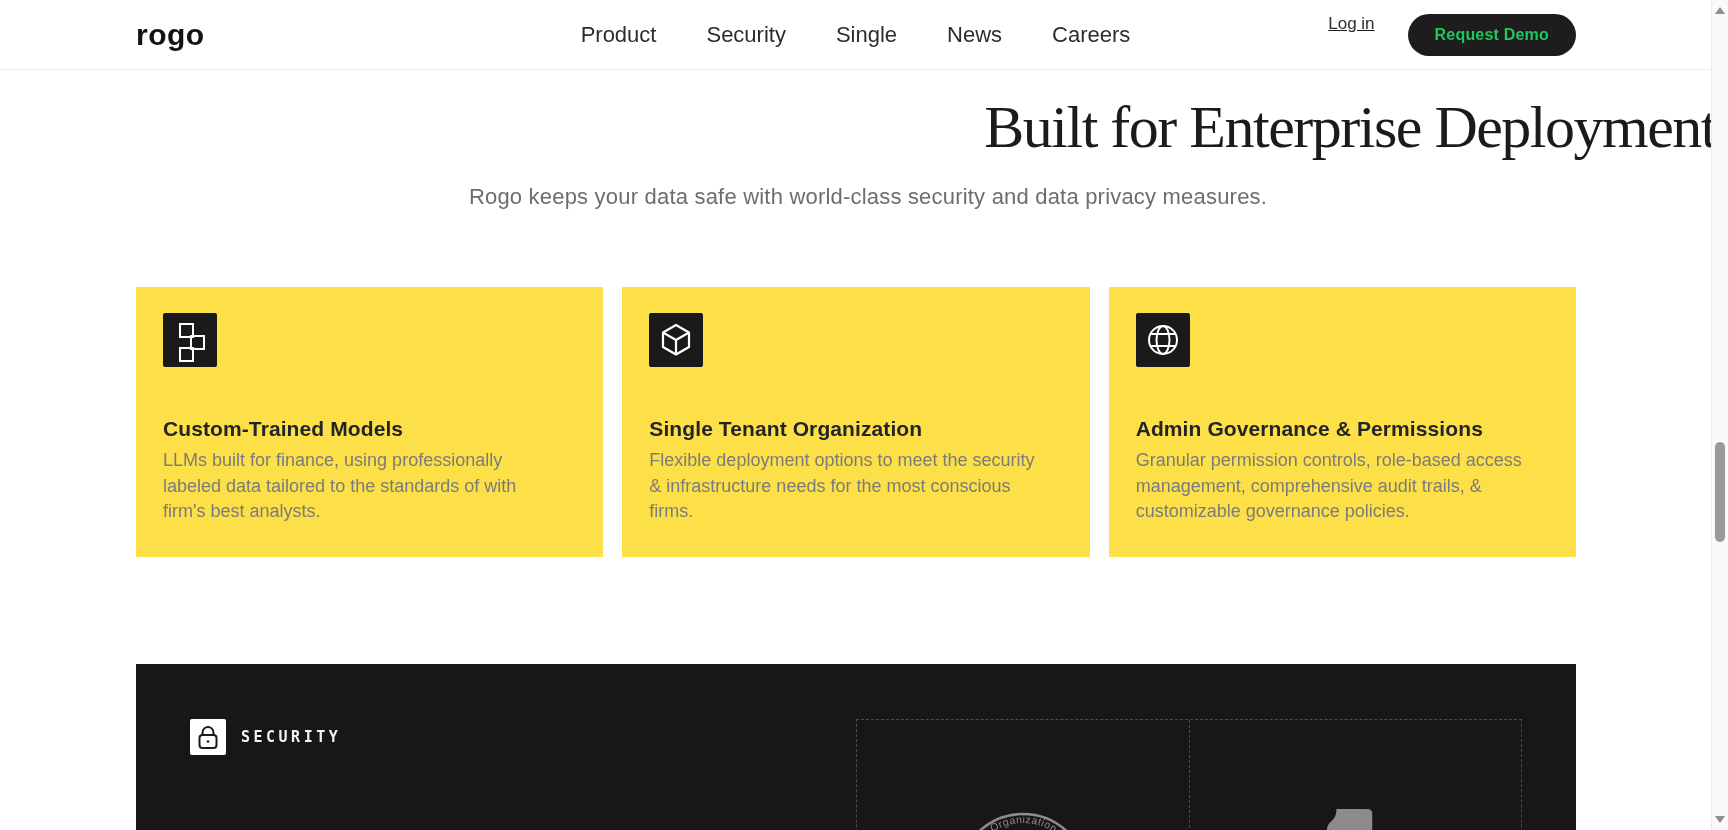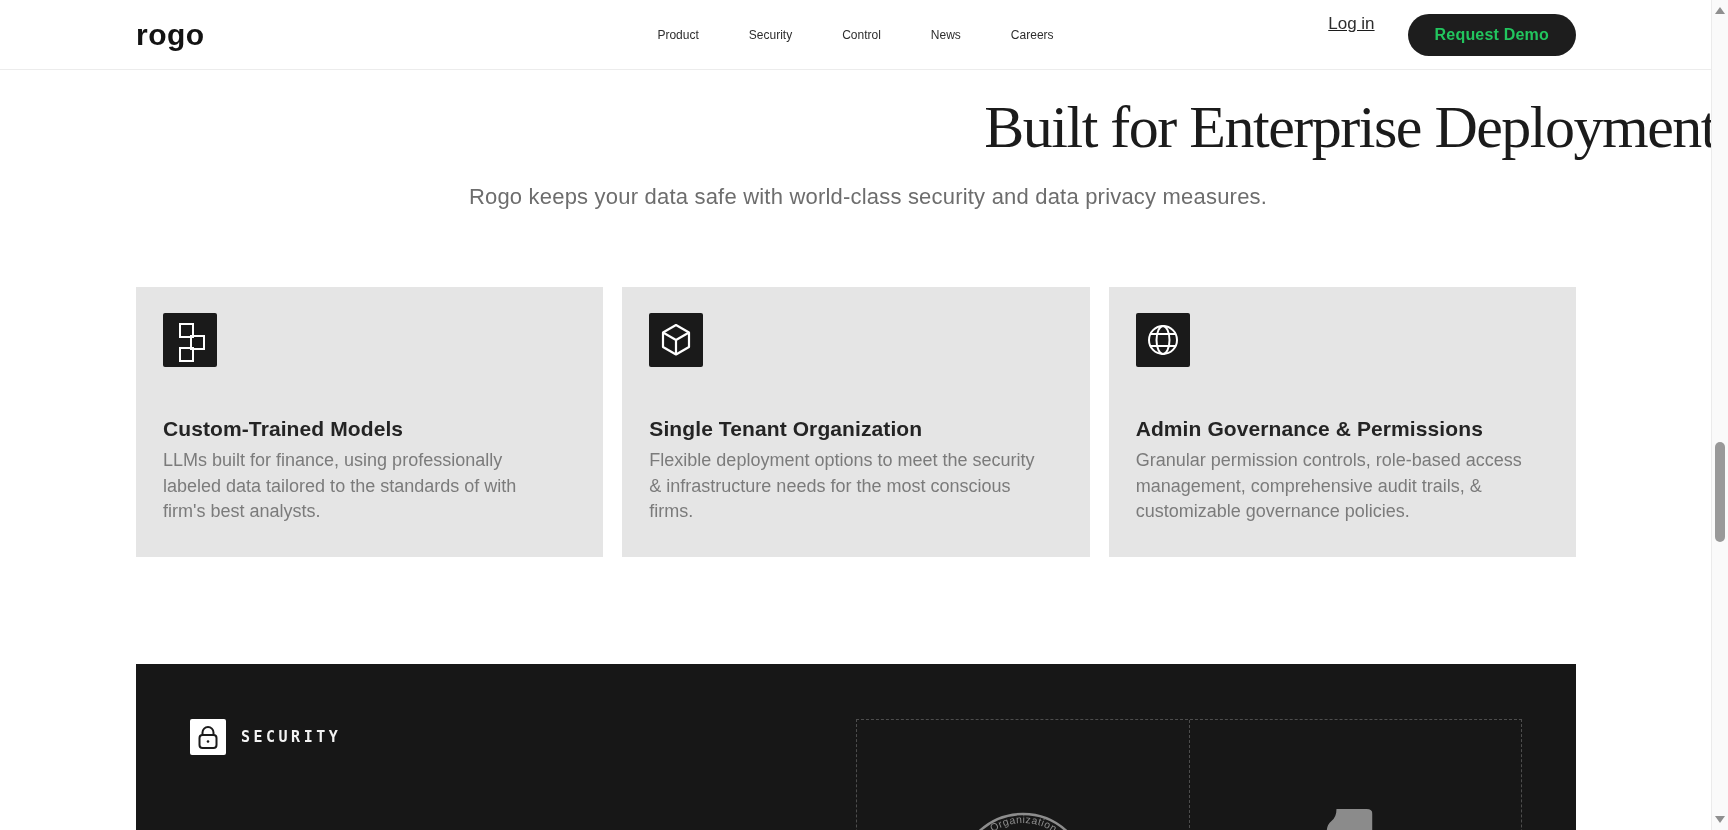--- a/index.html
+++ b/index.html
@@ -23,21 +23,21 @@
   }
   .logo {
     position: absolute; left: 136px; top: 50%; transform: translateY(-50%);
     font-size: 30px; font-weight: 600; letter-spacing: 0.5px; color: #131313; cursor: pointer;
   }
   .nav {
     position: absolute; left: 50%; top: 50%; transform: translate(-50%,-50%);
     display: flex; gap: 50px;
   }
   .nav .nav-item {
-    font-size: 12px; color: #2d2d2d; text-decoration: none; cursor: pointer; white-space: nowrap;
+    font-size: 22px; color: #2d2d2d; text-decoration: none; cursor: pointer; white-space: nowrap;
   }
   .actions {
     position: absolute; right: 135px; top: 50%; transform: translateY(-50%);
     display: flex; gap: 33px; text-decoration: underline;
   }
   .login { font-size: 17px; color: #2d2d2d; cursor: pointer; text-decoration: none; }
   .demo-btn {
     background: #1d1d1d; color: #22c55e; border: none; cursor: pointer;
     font-family: "Liberation Sans", sans-serif;
     font-size: 16px; font-weight: 700; letter-spacing: 0.2px;
@@ -56,21 +56,21 @@
     position: absolute; top: 184px; left: 0; width: 1711px; margin: 0;
     text-align: center; font-size: 22px; color: #6d6d6d; letter-spacing: 0.2px; padding-left: 25px;
   }
 
   
   .cards {
     position: absolute; top: 287px; left: 136px; width: 1440px;
     display: flex; gap: 19px;
   }
   .card {
-    flex: 1; height: 270px; background: #e5e5e5; padding: 26px 27px;
+    flex: 1; height: 270px; background: #fde047; padding: 26px 27px;
   }
   .card-icon {
     width: 54px; height: 54px; background: #1a1a1a; border-radius: 2px;
     display: flex; align-items: center; justify-content: center;
   }
   .card-title {
     margin: 50px 0 0 0; font-size: 21px; font-weight: 600; color: #242424; letter-spacing: 0.1px;
   }
   .card-body {
     margin: 7px 0 0 0; font-size: 18px; line-height: 1.42; color: #7b7b7b; max-width: 400px;
@@ -128,21 +128,21 @@
 
 <div class="canvas">
 
   <div class="top-edge"></div>
 
   <header class="header">
     <div class="logo">rogo</div>
     <nav class="nav">
       <a class="nav-item">Product</a>
       <a class="nav-item">Security</a>
-      <a class="nav-item">Control</a>
+      <a class="nav-item">Single</a>
       <a class="nav-item">News</a>
       <a class="nav-item">Careers</a>
     </nav>
     <div class="actions">
       <a class="login">Log in</a>
       <button class="demo-btn">Request Demo</button>
     </div>
   </header>
 
   <h1 class="hero-title">Built for Enterprise Deployment</h1>

